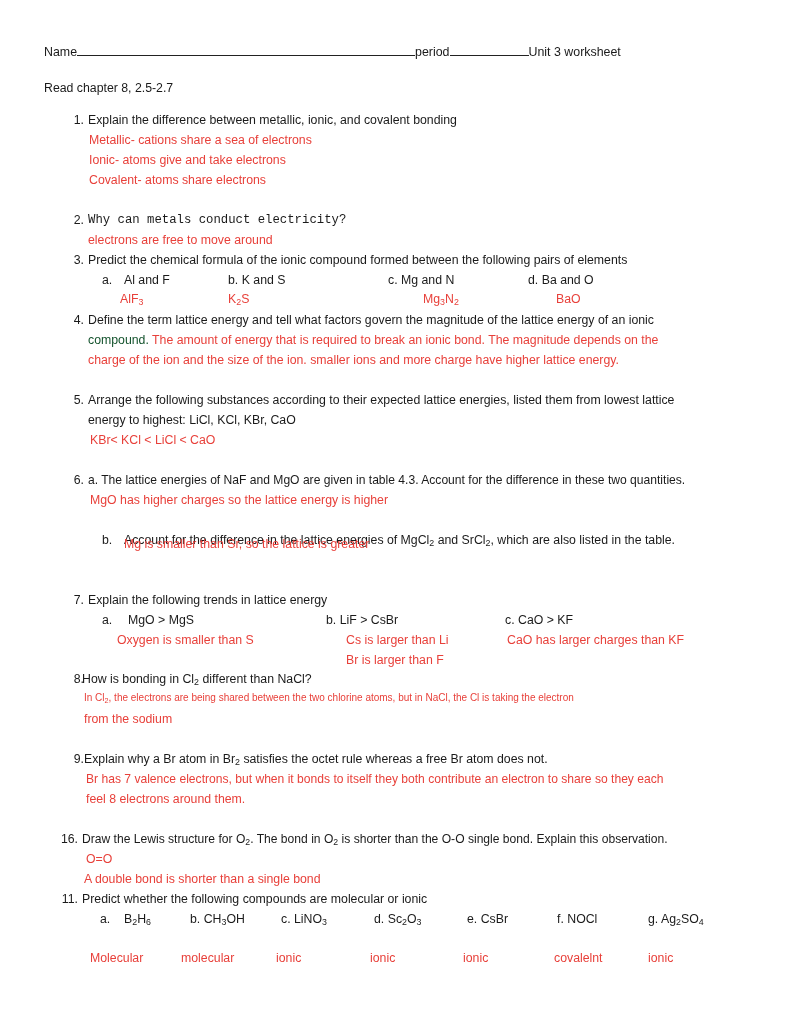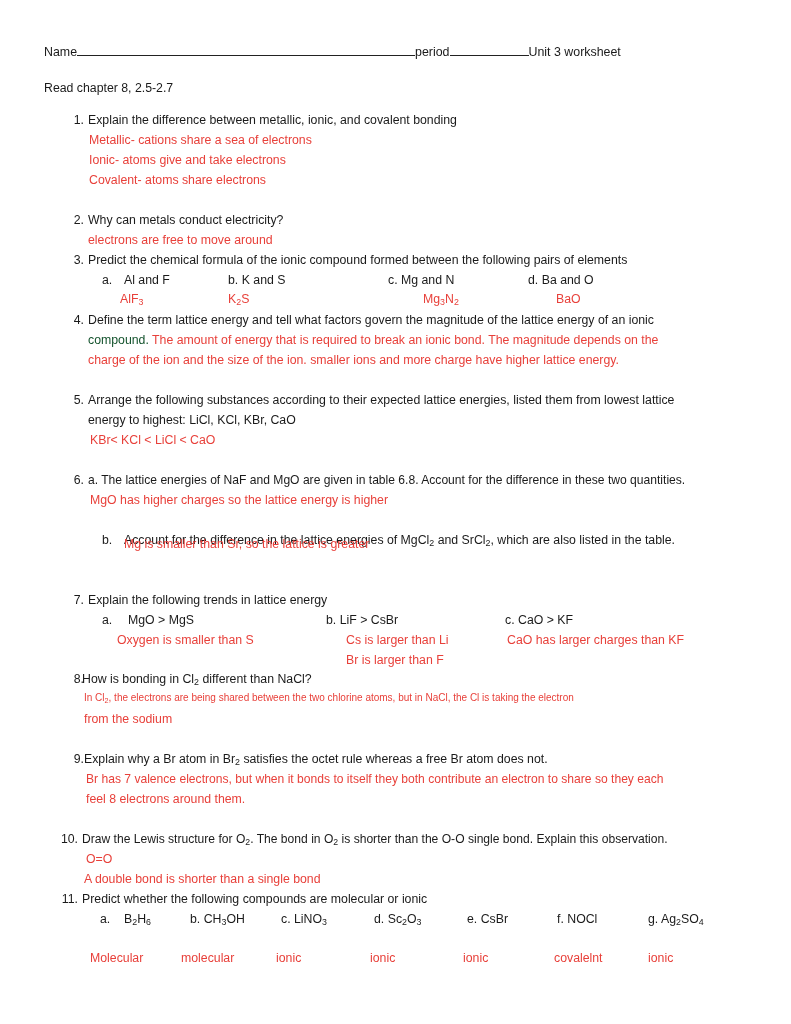--- a/index.html
+++ b/index.html
@@ -73,21 +73,21 @@
 
   <div class="blk" style="left:44px; top:82px;">Read chapter 8, 2.5-2.7</div>
 
   <div class="num" style="left:62px; top:114px;">1.</div>
   <div class="qtext" style="left:88px; top:114px;">Explain the difference between metallic, ionic, and covalent bonding</div>
   <div class="blk ans" style="left:89px; top:134px;">Metallic- cations share a sea of electrons</div>
   <div class="blk ans" style="left:89px; top:154px;">Ionic- atoms give and take electrons</div>
   <div class="blk ans" style="left:89px; top:174px;">Covalent- atoms share electrons</div>
 
   <div class="num" style="left:62px; top:214px;">2.</div>
-  <div class="qtext" style="left:88px; top:214px;">Why can metals conduct electricity?</div>
+  <div class="qtext" style="left:88px; top:214px;font-family:Liberation Mono, monospace;">Why can metals conduct electricity?</div>
   <div class="blk ans" style="left:88px; top:234px;">electrons are free to move around</div>
 
   <div class="num" style="left:62px; top:254px;">3.</div>
   <div class="qtext" style="left:88px; top:254px;">Predict the chemical formula of the ionic compound formed between the following pairs of elements</div>
 
   <div class="col" style="left:102px; top:274px;">a.</div>
   <div class="col" style="left:124px; top:274px;">Al and F</div>
   <div class="col" style="left:228px; top:274px;"><span>b.</span> <span>K and S</span></div>
   <div class="col" style="left:388px; top:274px;"><span>c.</span> <span>Mg and N</span></div>
   <div class="col" style="left:528px; top:274px;"><span>d.</span> <span>Ba and O</span></div>
@@ -101,21 +101,21 @@
   <div class="qtext" style="left:88px; top:314px;">Define the term lattice energy and tell what factors govern the magnitude of the lattice energy of an ionic</div>
   <div class="blk" style="left:88px; top:334px;"><span class="q">compound.</span> <span class="ans">The amount of energy that is required to break an ionic bond.  The magnitude depends on the</span></div>
   <div class="blk ans" style="left:88px; top:354px;">charge of the ion and the size of the ion.  smaller ions and more charge have higher lattice energy.</div>
 
   <div class="num" style="left:62px; top:394px;">5.</div>
   <div class="qtext" style="left:88px; top:394px;">Arrange the following substances according to their expected lattice energies, listed them from lowest lattice</div>
   <div class="blk" style="left:88px; top:414px;">energy to highest: LiCl, KCl, KBr, CaO</div>
   <div class="blk ans" style="left:90px; top:434px;">KBr&lt; KCl &lt; LiCl &lt; CaO</div>
 
   <div class="num" style="left:62px; top:474px;">6.</div>
-  <div class="qtext" style="left:88px; top:474px; font-size:12.1px;">a. The lattice energies of NaF and MgO are given in table 6.8.  Account for the difference in these two quantities.</div>
+  <div class="qtext" style="left:88px; top:474px; font-size:12.1px;">a. The lattice energies of NaF and MgO are given in table 4.3.  Account for the difference in these two quantities.</div>
   <div class="blk ans" style="left:90px; top:494px;">MgO has higher charges so the lattice energy is higher</div>
 
   <div class="col" style="left:102px; top:534px;">b.</div>
   <div class="col" style="left:124px; top:534px;">Account for the difference in the lattice energies of MgCl<sub>2</sub> and SrCl<sub>2</sub>, which are also listed in the table.</div>
   <div class="col ans" style="left:124px; top:538px;">Mg is smaller than Sr, so the lattice is greater</div>
 
   <div class="num" style="left:62px; top:594px;">7.</div>
   <div class="qtext" style="left:88px; top:594px;">Explain the following trends in lattice energy</div>
 
   <div class="col" style="left:102px; top:614px;">a.</div>
@@ -131,21 +131,21 @@
   <div class="num" style="left:62px; top:673px;">8.</div>
   <div class="qtext" style="left:82px; top:673px;">How is bonding in Cl<sub>2</sub> different than NaCl?</div>
   <div class="blk ans" style="left:84px; top:693px; font-size:10px;">In Cl<sub>2</sub>,  the electrons are being shared between the two chlorine atoms, but in NaCl, the Cl is taking the electron</div>
   <div class="blk ans" style="left:84px; top:713px;">from the sodium</div>
 
   <div class="num" style="left:62px; top:753px;">9.</div>
   <div class="qtext" style="left:84px; top:753px;">Explain why a Br atom in Br<sub>2</sub> satisfies the octet rule whereas a free Br atom does not.</div>
   <div class="blk ans" style="left:86px; top:773px; font-size:12.1px;">Br has 7 valence electrons, but when it bonds to itself they both contribute an electron to share so they each</div>
   <div class="blk ans" style="left:86px; top:793px;text-align:right;">feel 8 electrons around them.</div>
 
-  <div class="num" style="left:56px; top:833px;">10.</div>
+  <div class="num" style="left:56px; top:833px;">16.</div>
   <div class="qtext" style="left:82px; top:833px; font-size:12.1px;">Draw the Lewis structure for O<sub>2</sub>.  The bond in O<sub>2</sub> is shorter than the O-O single bond.  Explain this observation.</div>
   <div class="blk ans" style="left:86px; top:853px;">O=O</div>
   <div class="blk ans" style="left:84px; top:873px;">A double bond is shorter than a single bond</div>
 
   <div class="num" style="left:56px; top:893px;">11.</div>
   <div class="qtext" style="left:82px; top:893px;">Predict whether the following compounds are molecular or ionic</div>
 
   <div class="col" style="left:100px; top:913px;">a.</div>
   <div class="col" style="left:124px; top:913px;">B<sub>2</sub>H<sub>6</sub></div>
   <div class="col" style="left:190px; top:913px;"><span>b.</span> CH<sub>3</sub>OH</div>

